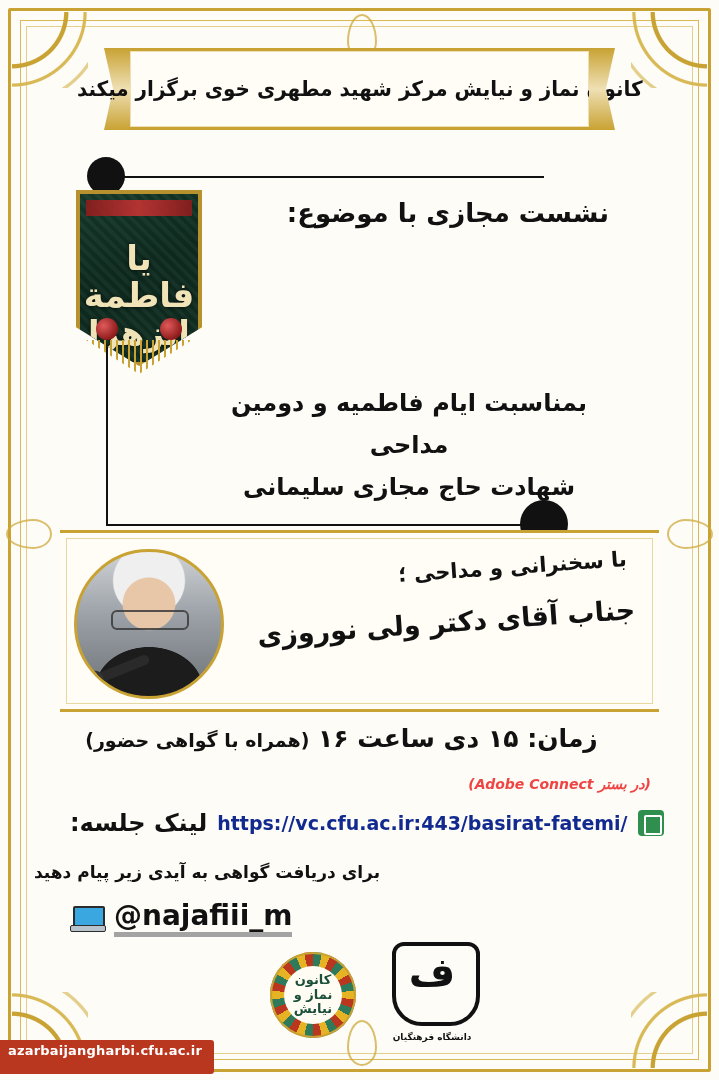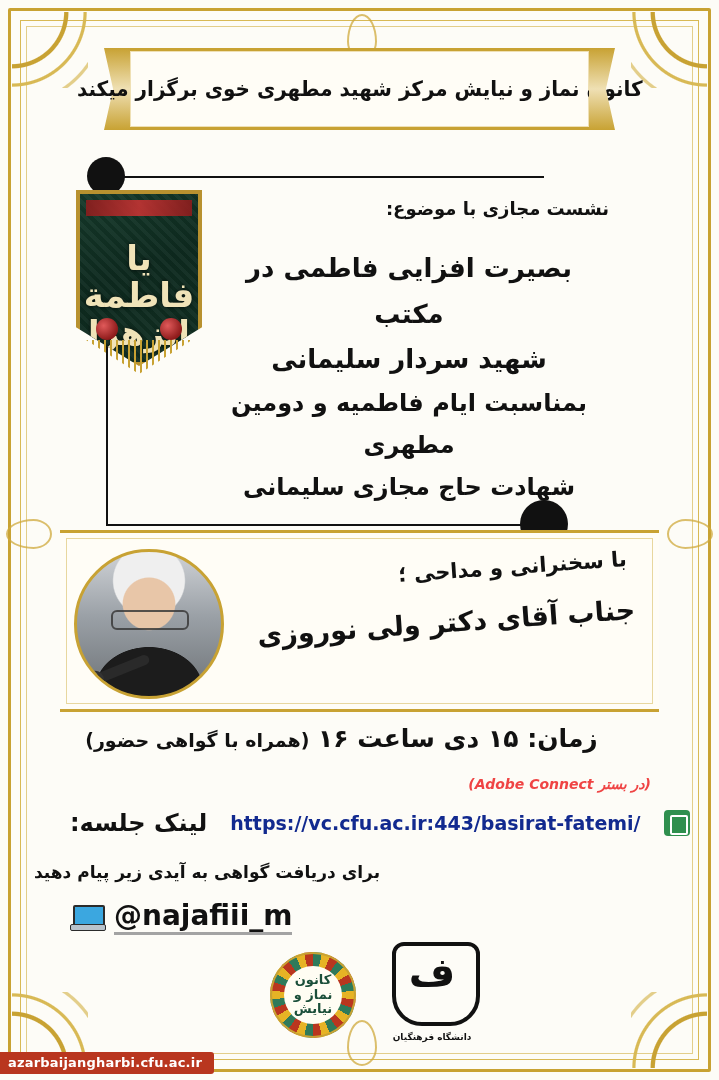--- a/index.html
+++ b/index.html
@@ -125,21 +125,21 @@
     border-radius: 50%;
     background: #111;
   }
   .dot-top { width: 38px; height: 38px; left: 19px; top: 7px; }
   .dot-bottom { width: 48px; height: 48px; left: 452px; top: 350px; }
 
   .session-line {
     position: absolute;
     right: 60px;
     top: 48px;
-    font-size: 18px;
+    font-size: 26px;
     font-weight: 700;
     color: #111;
   }
   .title-main {
     position: absolute;
     right: 60px;
     top: 96px;
     width: 400px;
     text-align: center;
     font-size: 26px;
@@ -320,21 +320,21 @@
   .link-row {
     position: absolute;
     left: 0; right: 0;
     top: 772px;
     height: 34px;
     display: flex;
     align-items: center;
     justify-content: flex-start;
     flex-direction: row-reverse;
     padding: 0 36px 0 36px;
-    gap: 23px;
+    gap: 10px;
   }
   .link-label {
     font-size: 24px;
     font-weight: 700;
     color: #111;
     white-space: nowrap;
   }
   .link-url {
     font-family: "DejaVu Sans", sans-serif;
     direction: ltr;
@@ -378,21 +378,21 @@
     align-items: center;
     gap: 10px;
     flex-direction: row;
   }
   .handle {
     font-family: "DejaVu Sans", sans-serif;
     direction: ltr;
     font-size: 28px;
     font-weight: 700;
     color: #111;
-    border-bottom: 3px solid #a3a3a3;
+    border-bottom: 5px solid #a3a3a3;
     line-height: 1.15;
   }
   .laptop-icon {
     width: 34px; height: 26px;
     position: relative;
   }
   .laptop-icon .screen {
     position: absolute;
     left: 3px; top: 0;
     width: 28px; height: 18px;
@@ -479,21 +479,21 @@
   .footer-url {
     position: absolute;
     left: 0;
     bottom: 6px;
     background: #b9361f;
     color: #ffffff;
     font-family: "DejaVu Sans", sans-serif;
     direction: ltr;
     font-size: 13px;
     font-weight: 700;
-    padding: 3px 12px 4px 8px;
+    padding: 3px 12px 16px 8px;
     border-radius: 0 3px 3px 0;
     letter-spacing: .2px;
   }
 </style>
 </head>
 <body>
 
 <div class="poster">
 
   <div class="frame-outer"></div>
@@ -516,27 +516,23 @@
 
     <div class="bracket-block">
       <div class="bracket-line bl-top"></div>
       <div class="bracket-line bl-left"></div>
       <div class="bracket-line bl-bottom"></div>
       <div class="dot dot-top"></div>
       <div class="dot dot-bottom"></div>
 
       <div class="session-line">نشست مجازی با موضوع:</div>
 
-      <div class="title-main">
-        <div>بصیرت افزایی فاطمی در مکتب</div>
-        <div>شهید سردار سلیمانی</div>
-      </div>
 
       <div class="title-sub">
-        <div>بمناسبت ایام فاطمیه و دومین مطهری</div>
+        <div>بمناسبت ایام فاطمیه و دومین مداحی</div>
         <div>شهادت حاج مجازی سلیمانی</div>
       </div>
 
       <div class="flag">
         <div class="flag-body">
           <div class="flag-top-strip"></div>
           <div class="flag-calligraphy">یا فاطمة الزهرا</div>
           <div class="flag-rose r1"></div>
           <div class="flag-rose r2"></div>
         </div>

